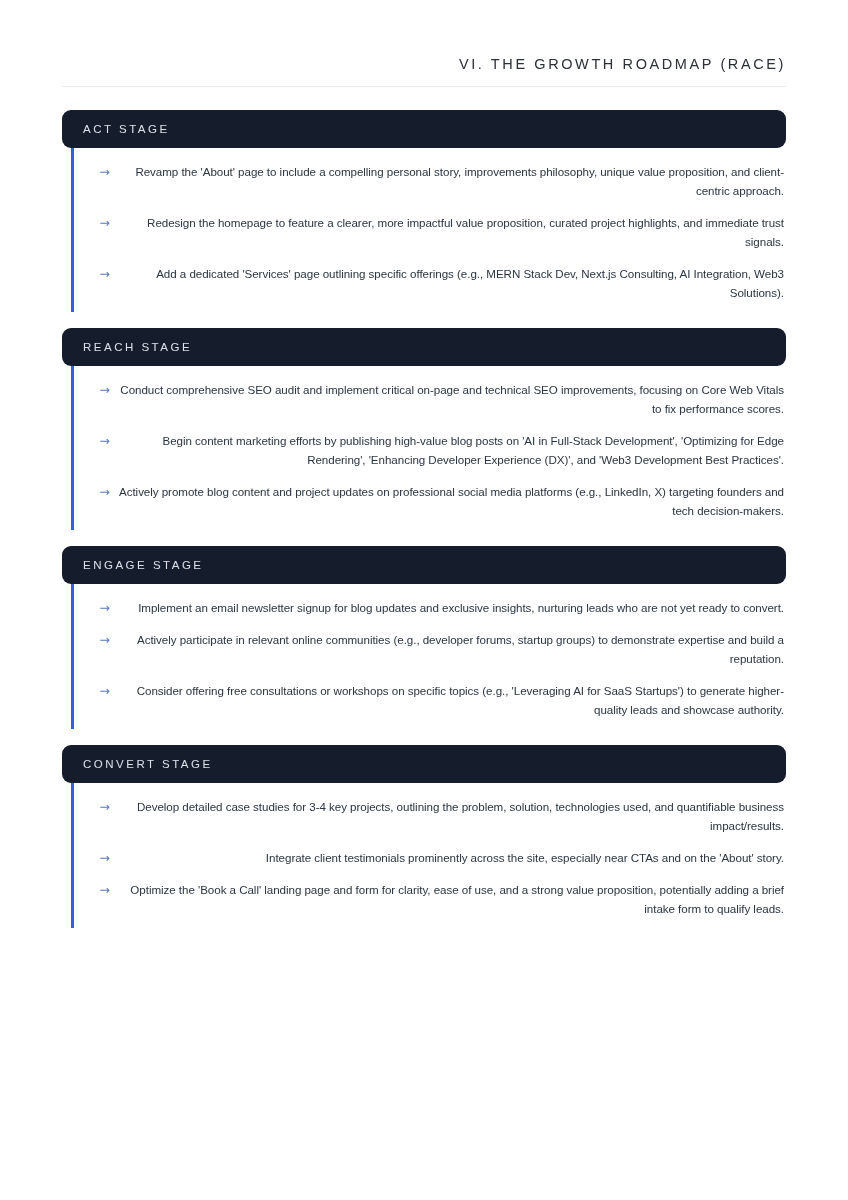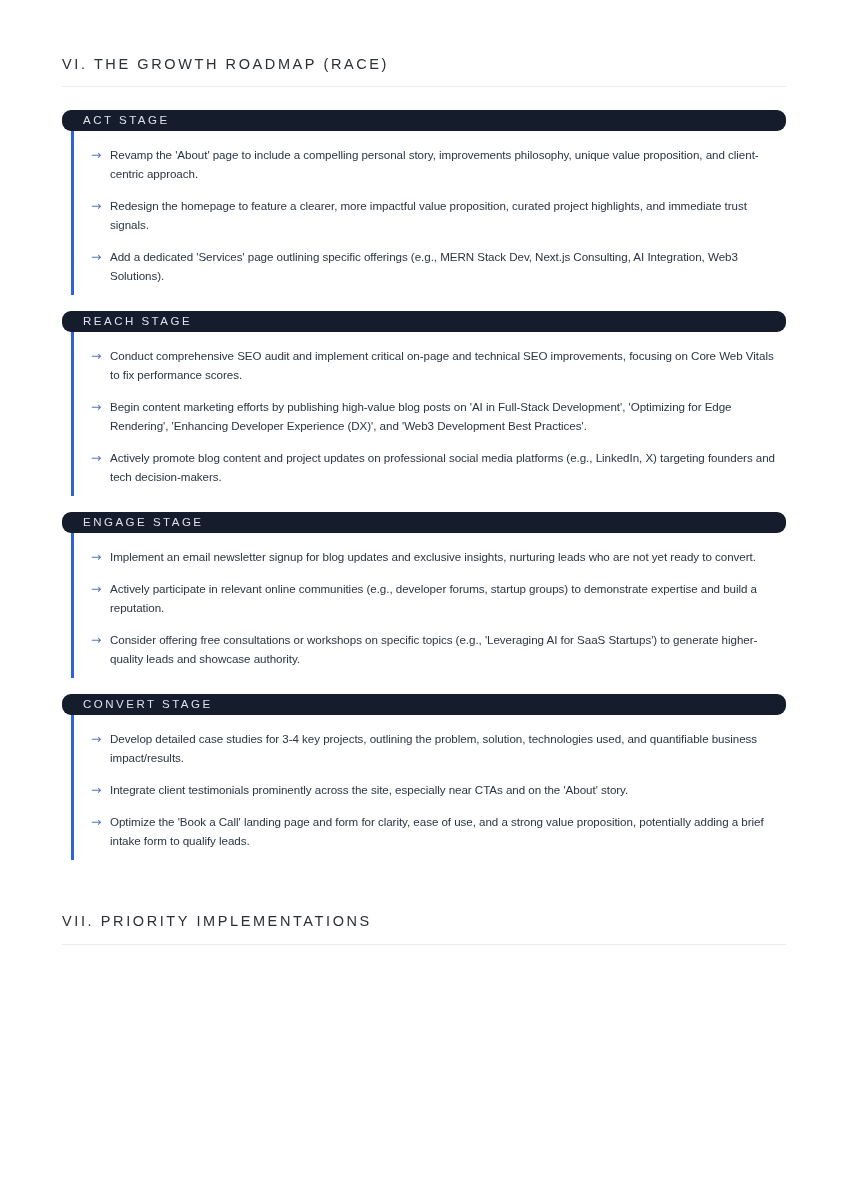--- a/index.html
+++ b/index.html
@@ -15,20 +15,21 @@
     color: #2a3442;
     -webkit-font-smoothing: antialiased;
   }
 
   .page {
     width: 848px;
     height: 1200px;
     position: relative;
     padding: 0 62px;
     background: #ffffff;
+    text-align: right;
   }
 
   
   .section-heading {
     margin-top: 0;
     padding-top: 56px;
   }
 
   .section-heading .heading-text {
     display: block;
@@ -48,21 +49,21 @@
     margin-top: 13px;
     width: 100%;
   }
 
   
   .stage-block { margin-top: 23px; }
 
   .stage-header {
     background: #151c2c;
     border-radius: 9px;
-    height: 21px;
+    height: 38px;
     display: flex;
     align-items: center;
     padding-left: 21px;
   }
 
   .stage-header .stage-title {
     font-size: 11.5px;
     font-weight: 400;
     letter-spacing: 2.5px;
     color: #dde2ea;
@@ -199,18 +200,14 @@
             </li>
             <li class="bullet-item">
               <span class="bullet-arrow">→</span>
               <span class="bullet-text">Optimize the 'Book a Call' landing page and form for clarity, ease of use, and a strong value proposition, potentially adding a brief intake form to qualify leads.</span>
             </li>
           </ul>
         </div>
       </div>
     </div>
 
-  <div class="section-heading second">
-    <span class="heading-text">VII. PRIORITY IMPLEMENTATIONS</span>
-    <span class="heading-rule"></span>
-  </div>
 
 </div>
 
 </body></html>

